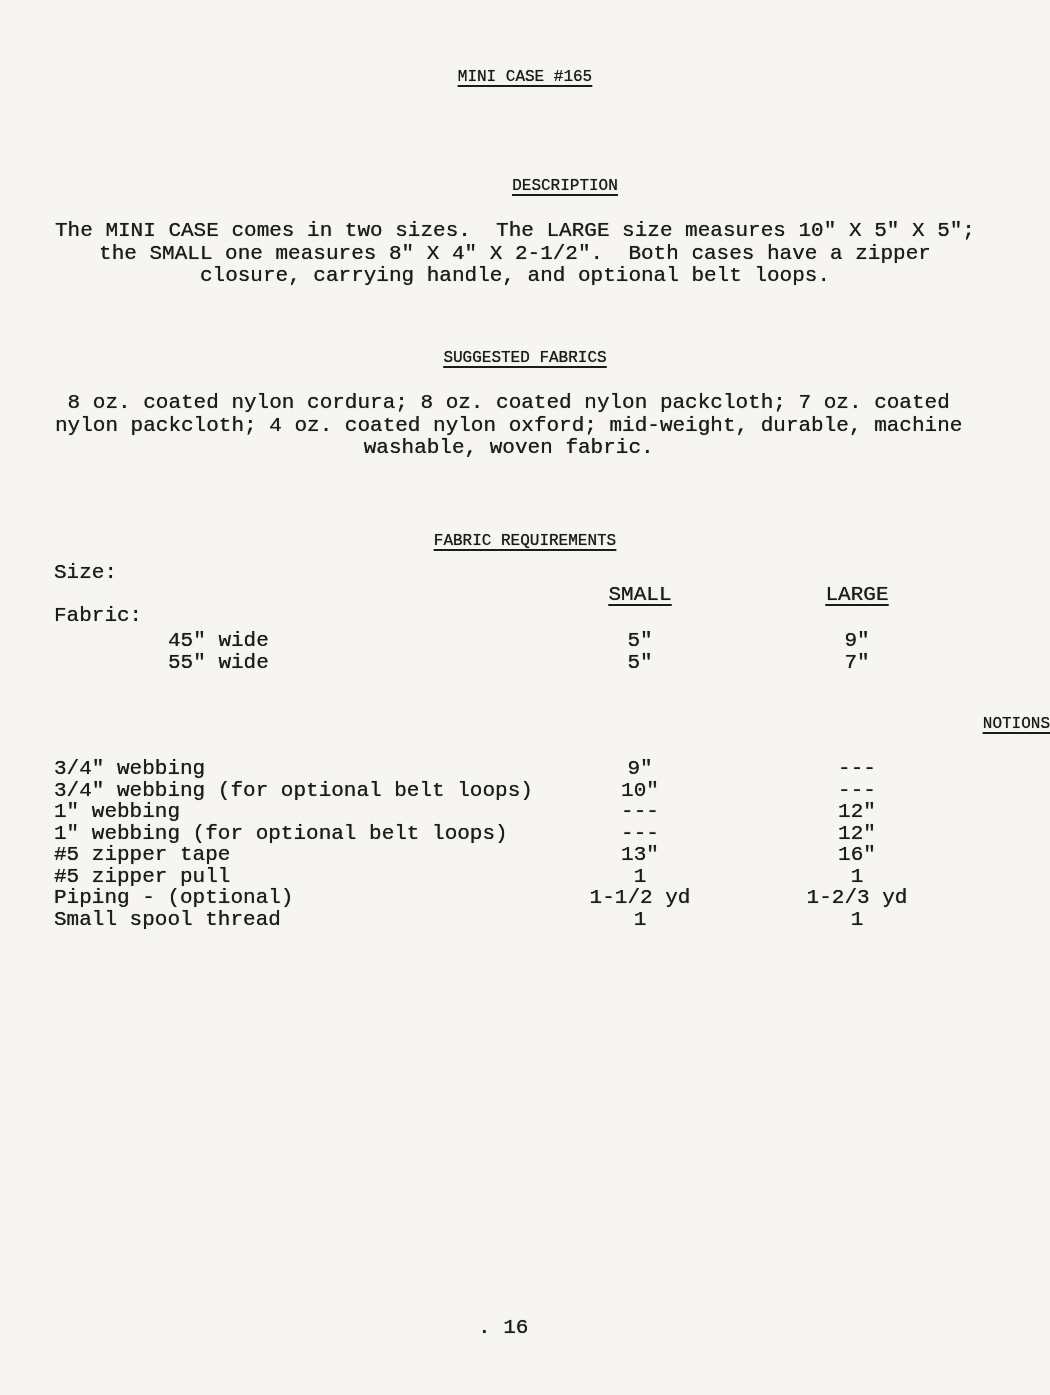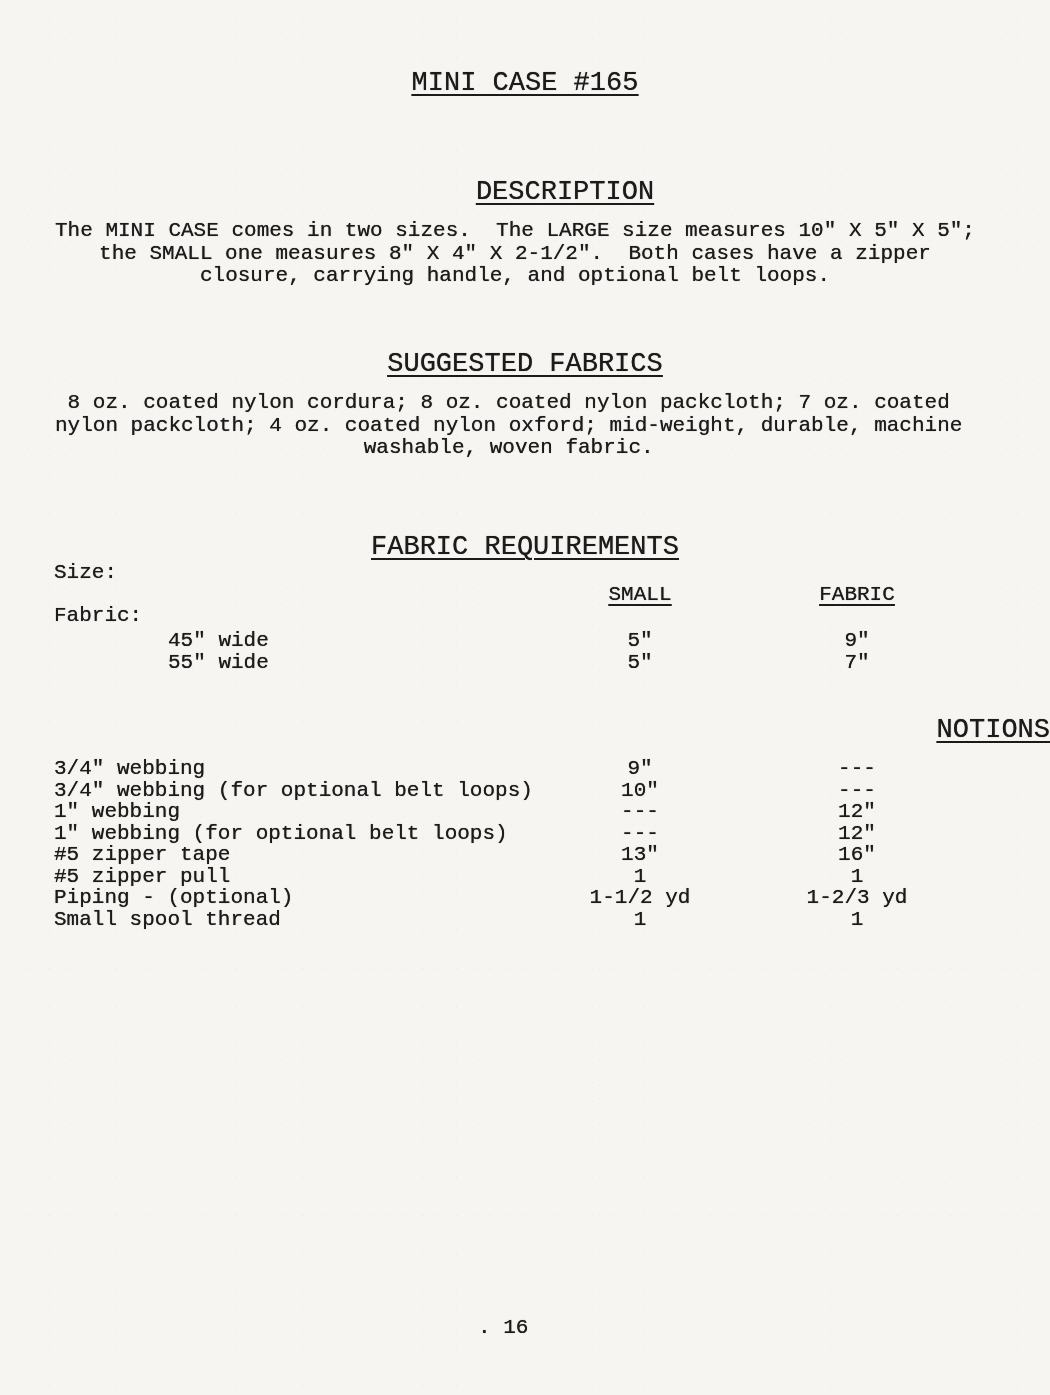--- a/index.html
+++ b/index.html
@@ -21,21 +21,21 @@
   }
   .page * {
     font-family: "Liberation Mono", "DejaVu Sans Mono", monospace;
     text-shadow: 0 0 0.7px rgba(20,20,20,0.85);
   }
   .heading {
     position: absolute;
     left: 0;
     width: 100%;
     text-align: center;
-    font-size: 27px;
+    font-size: 16px;
     font-weight: normal;
     margin: 0;
     text-decoration: underline;
     text-decoration-thickness: 2px;
     text-underline-offset: 4px;
     white-space: pre;
   }
   .title-h   { top: 68px; }
   .h-desc    { top: 177px; margin-left: 40px; }
   .h-fabrics { top: 349px; }
@@ -84,21 +84,21 @@
     <div class="line">8 oz. coated nylon cordura; 8 oz. coated nylon packcloth; 7 oz. coated</div>
     <div class="line">nylon packcloth; 4 oz. coated nylon oxford; mid-weight, durable, machine</div>
     <div class="line">washable, woven fabric.</div>
   </div>
 
   <h2 class="heading h-req">FABRIC REQUIREMENTS</h2>
 
   <div class="row r-size">
     <span class="lbl lbl-left">Size:</span>
     <span class="c1 colhead">SMALL</span>
-    <span class="c2 colhead">FABRIC</span>
+    <span class="c2 colhead">LARGE</span>
   </div>
 
   <div class="row r-fabric">
     <span class="lbl lbl-left">Fabric:</span>
   </div>
 
   <div class="row r-f45">
     <span class="lbl lbl-indent">45" wide</span>
     <span class="c1">5"</span>
     <span class="c2">9"</span>

